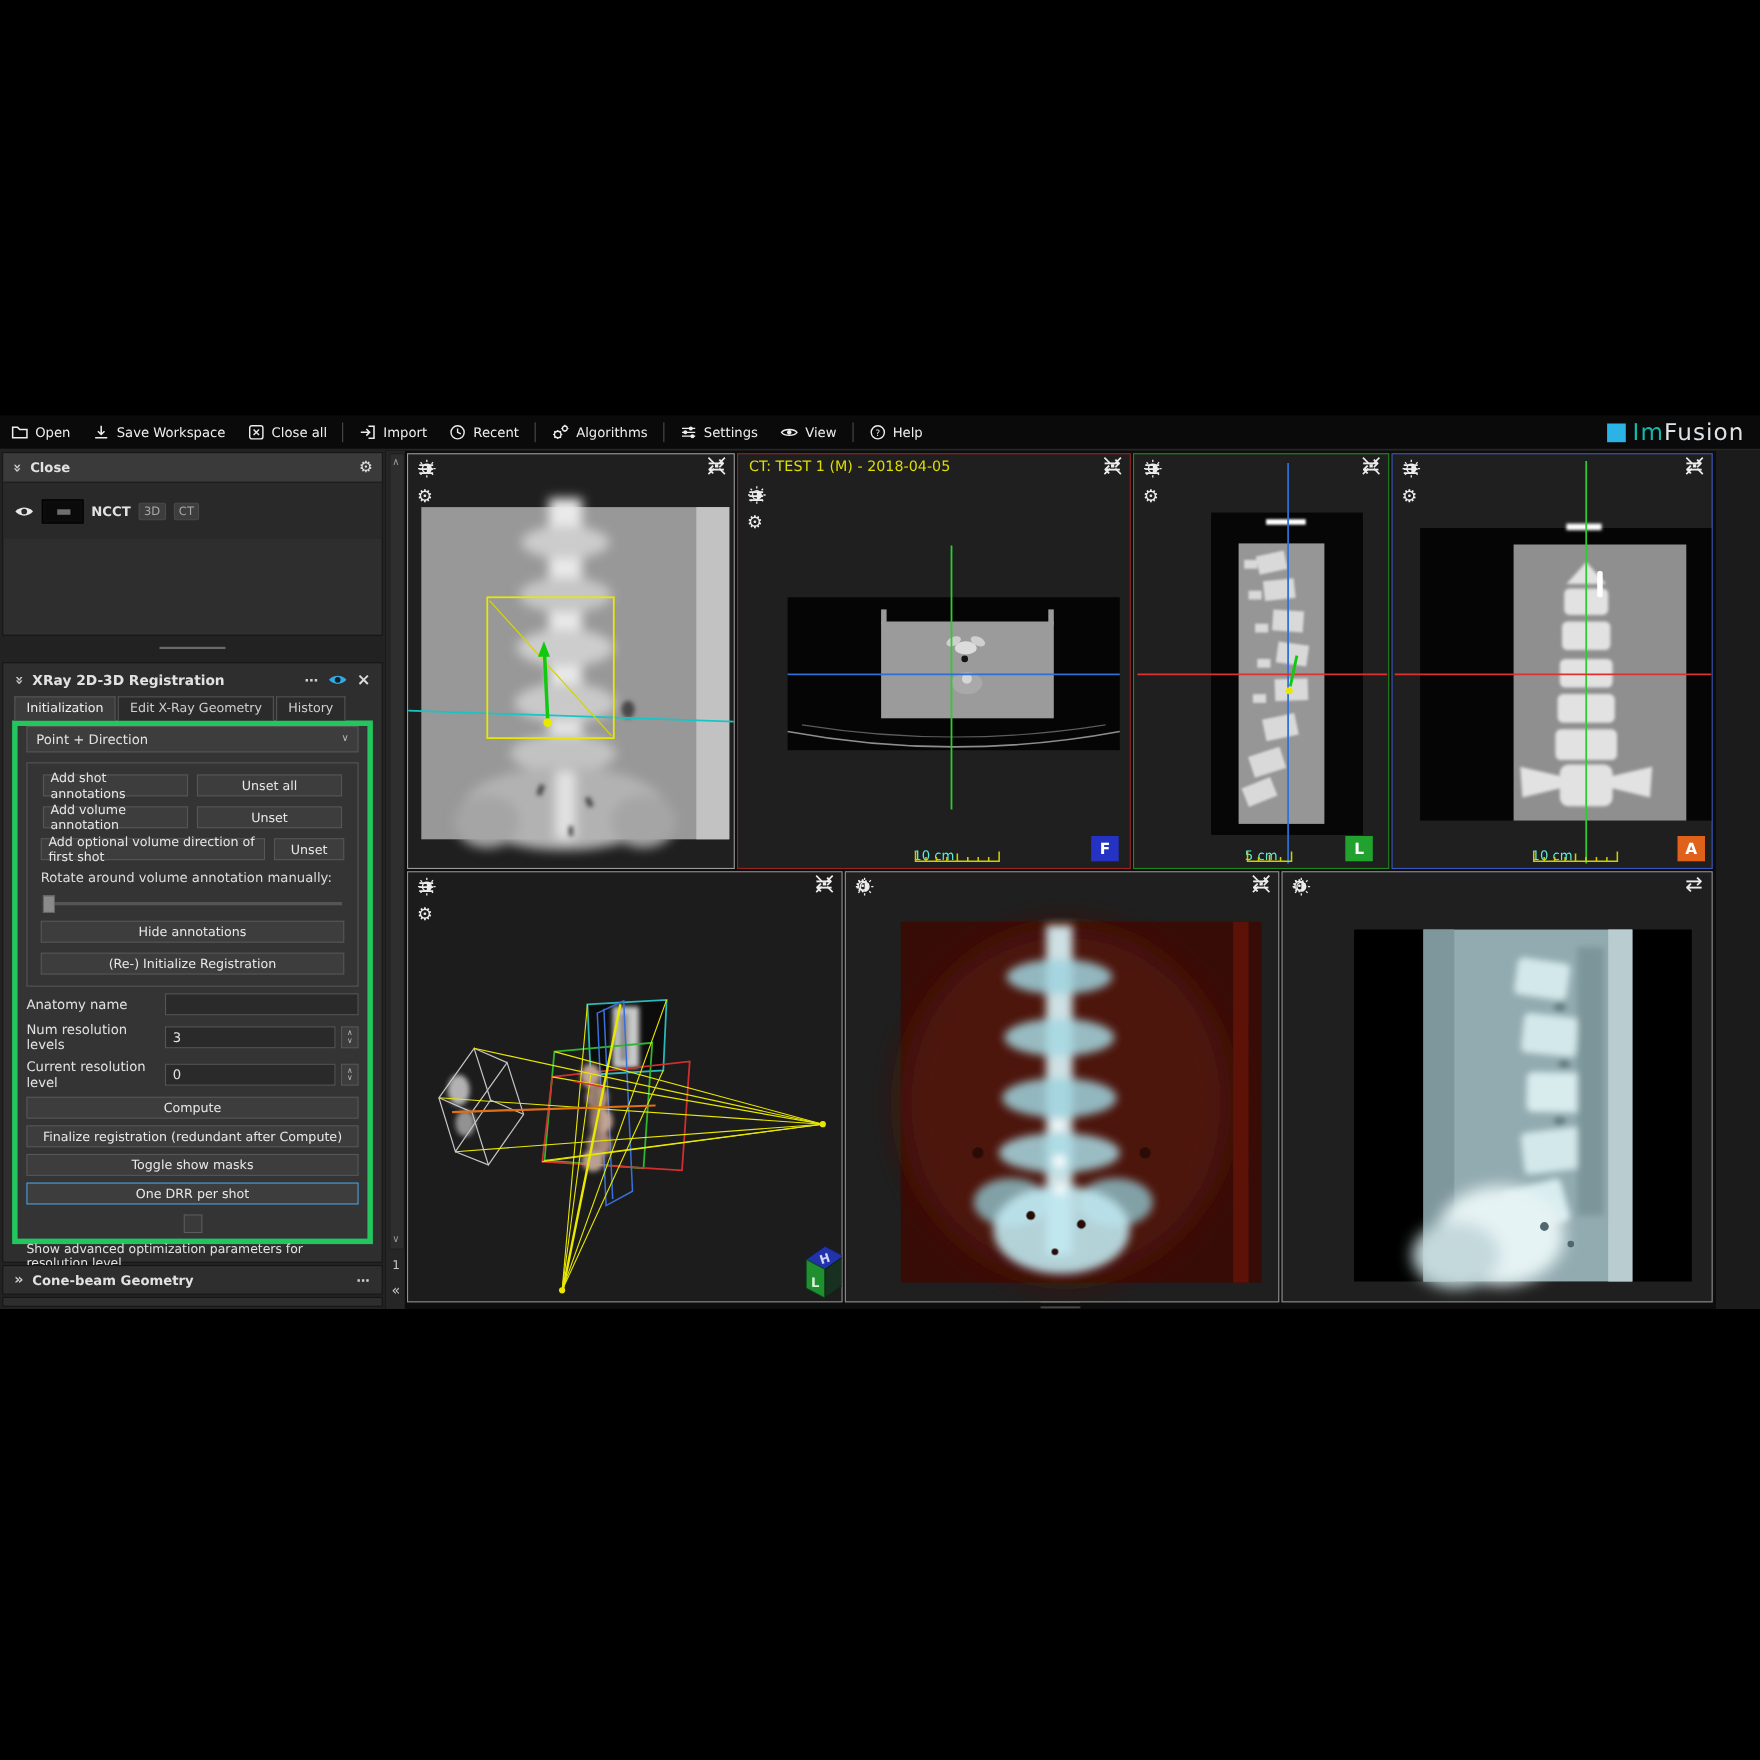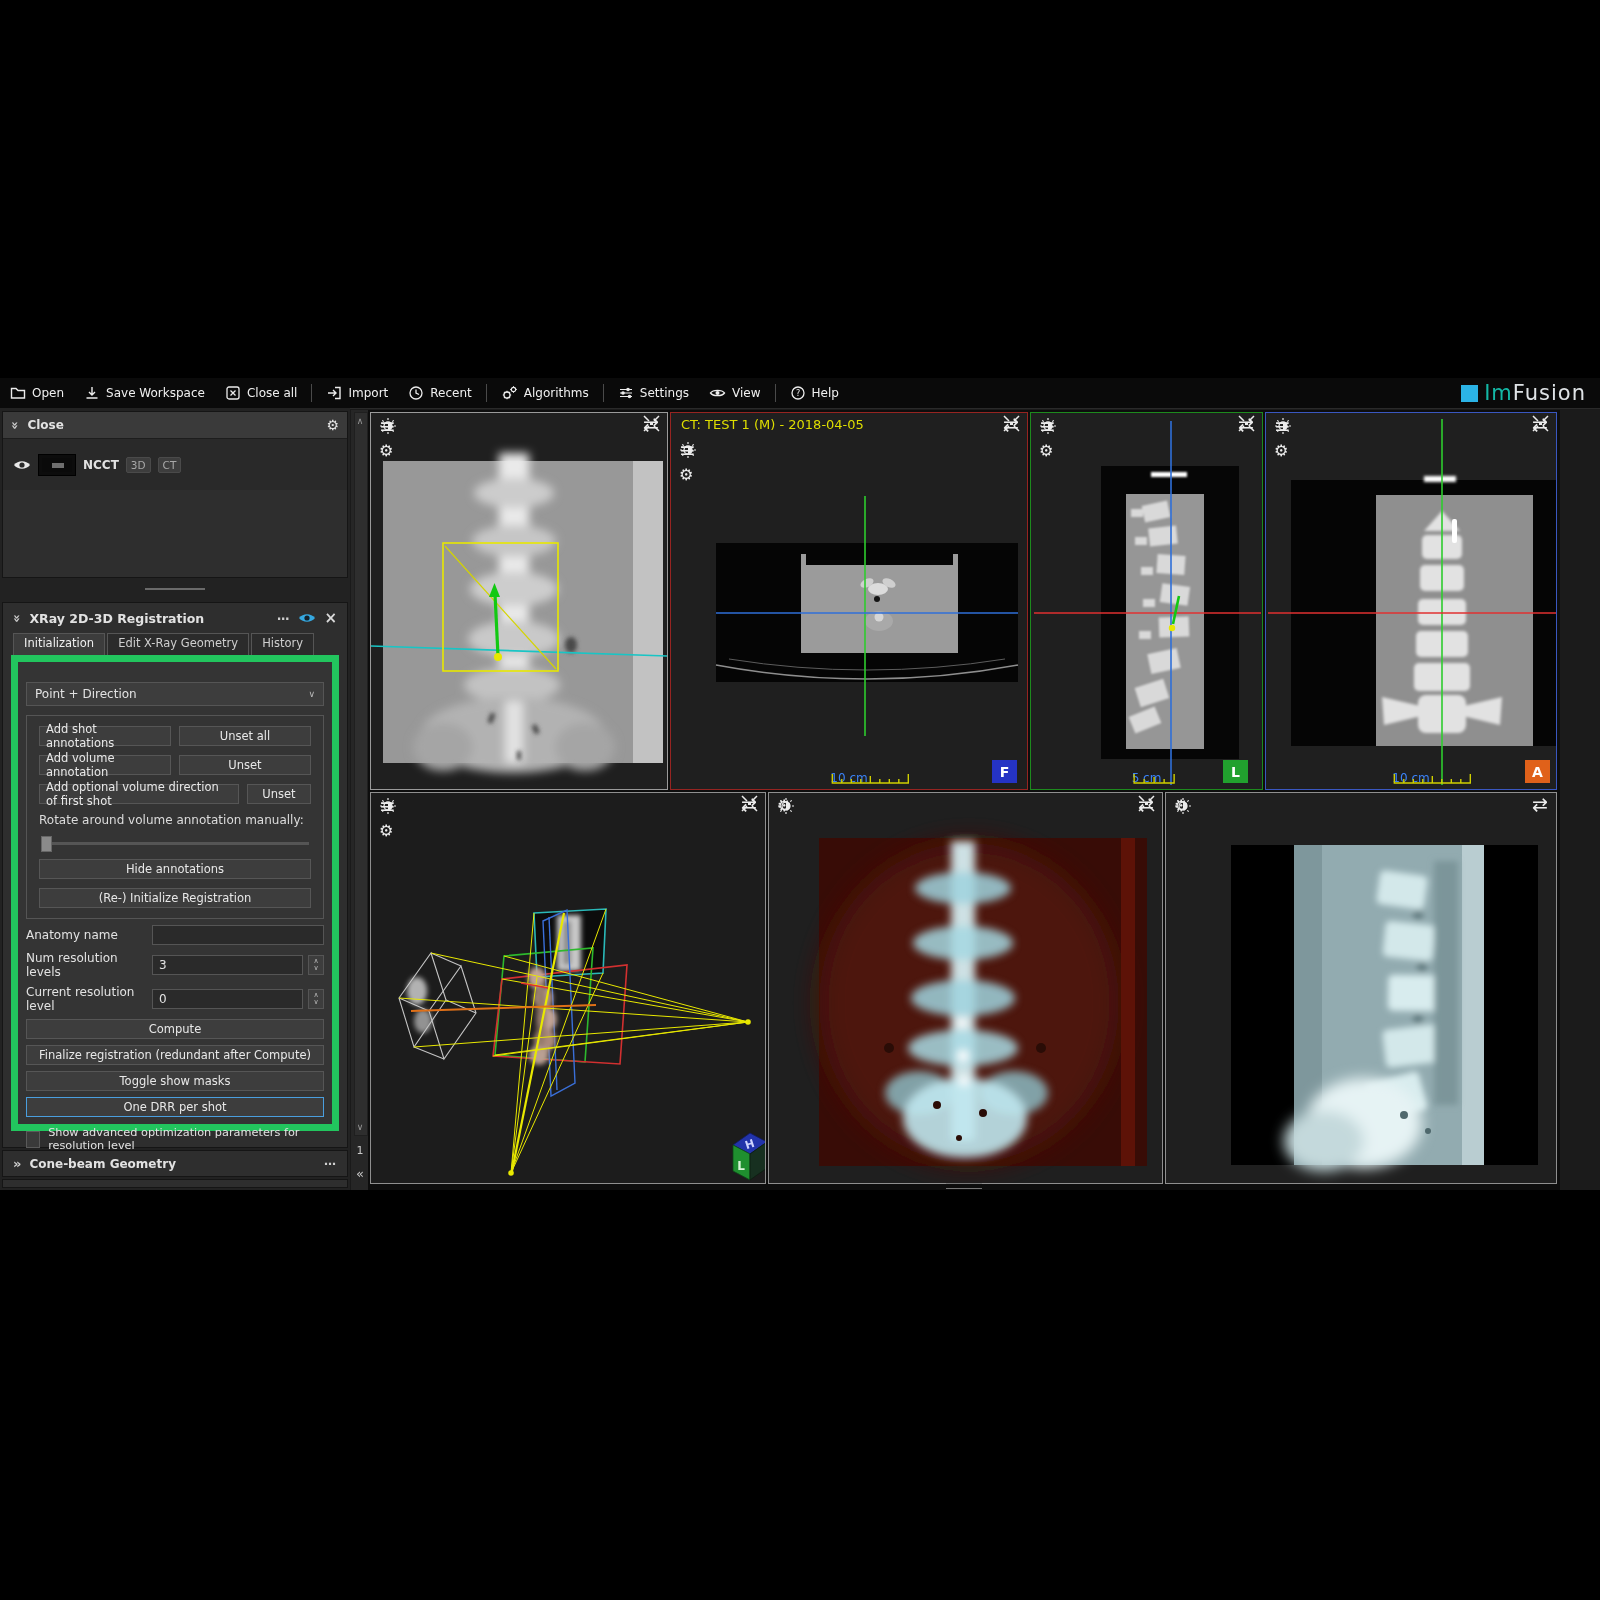--- a/index.html
+++ b/index.html
@@ -35,42 +35,42 @@
   .splitter i{width:60px;height:2px;background:#6a6a6a;}
 
   .regpanel{top:194px;height:546px;}
   .reghead{height:30px;display:flex;align-items:center;gap:8px;padding:0 10px;font-weight:bold;font-size:12.5px;}
   .reghead .dots{color:#cfcfcf;letter-spacing:1px;}
   .reghead .closex{color:#dadada;font-size:15px;}
   .eyeblue{width:18px;height:12px;}
   .tabs{display:flex;padding:0 10px;gap:2px;height:22px;}
   .tab{padding:2px 10px;border:1px solid #555;border-bottom:none;background:#2b2b2b;color:#cfcfcf;font-size:11.5px;}
   .tab.active{background:#3c3c3c;color:#f0f0f0;}
-  .tabframe{margin:0 8px;border:7px solid #22c55e;background:#343434;padding:20px 8px 8px 8px;height:476px;box-sizing:border-box;}
+  .tabframe{margin:0 8px;border:5px solid #22c55e;background:#343434;padding:0 8px 8px 8px;height:476px;box-sizing:border-box;}
   .dropdown{height:22px;background:#3d3d3d;border:1px solid #555;display:flex;align-items:center;padding:0 8px;}
   .dropdown .dv{flex:1;}
   .groupbox{margin-top:9px;border:1px solid #555;padding:10px 12px;display:flex;flex-direction:column;gap:9px;}
   .btn{background:#3d3d3d;border:1px solid #565656;color:#e8e8e8;height:20px;display:flex;
        align-items:center;justify-content:center;font-size:11.5px;padding:0 6px;box-sizing:border-box;}
   .btnrow{display:flex;gap:8px;justify-content:center;}
   .btnrow .b1{width:132px;}
   .btnrow .wide{flex:1;}
   .btnrow .small{width:64px;}
   .lbl{font-size:12px;color:#dcdcdc;}
   .slider{height:14px;position:relative;margin:0 2px;}
   .slider .track{position:absolute;left:0;right:0;top:6px;height:3px;background:#555;}
   .slider .handle{position:absolute;left:0;top:0;width:9px;height:14px;background:#8a8a8a;border:1px solid #666;}
   .formrow{display:flex;align-items:center;margin-top:6px;gap:6px;}
   .formrow .flab{width:120px;font-size:12px;}
   .field{flex:1;height:20px;background:#2a2a2a;border:1px solid #555;display:flex;align-items:center;padding:0 6px;box-sizing:border-box;}
   .spin{width:16px;height:20px;margin-left:-1px;border:1px solid #555;background:#3d3d3d;display:flex;flex-direction:column;
         align-items:center;justify-content:center;font-size:7px;color:#bbb;line-height:7px;box-sizing:border-box;}
   .fullbtn{margin-top:6px;height:20px;}
   .bluebtn{border:1px solid #4a9ede;}
-  .chkrow{display:flex;align-items:center;gap:8px;margin-top:9px;}
+  .chkrow{display:flex;align-items:center;gap:8px;margin-top:9px;flex-direction:column;}
   .chk{width:15px;height:15px;background:#3a3a3a;border:1px solid #5a5a5a;}
   .chklbl{font-size:11.3px;}
   .conehead{top:742px;height:27px;display:flex;align-items:center;gap:8px;padding:0 10px;font-weight:bold;}
   .conestrip{top:771px;height:9px;background:#2e2e2e;}
   input.txt{background:transparent;border:none;outline:none;color:#e8e8e8;width:100%;font:inherit;}
 
   
   .sidestrip{position:absolute;left:350px;top:32px;width:18px;height:780px;background:#262626;border-left:1px solid #1a1a1a;}
   .sstrack{position:absolute;left:3px;top:2px;width:12px;height:722px;background:#2e2e2e;border:1px solid #1f1f1f;}
   .ssbtn{position:absolute;left:2px;width:14px;text-align:center;color:#9a9a9a;font-size:9px;}
@@ -80,21 +80,21 @@
   
   .vparea{position:absolute;left:368px;top:32px;width:1192px;height:780px;background:#0d0d0d;}
   .vp{position:absolute;background:#1f1f1f;box-sizing:border-box;overflow:hidden;}
   .vp svg{position:absolute;left:0;top:0;}
   .vpicons-l{position:absolute;left:8px;top:4px;display:flex;flex-direction:column;gap:7px;z-index:5;color:#ececec;}
   .vpicons-r{position:absolute;right:8px;top:2px;display:flex;gap:10px;z-index:5;color:#ececec;align-items:center;}
   .ham{font-size:20px;line-height:18px;}
   .gear{font-size:16px;line-height:18px;}
   .swap{font-size:19px;line-height:18px;}
   .vptitle{position:absolute;left:10px;top:4px;z-index:6;color:#dede00;font-size:13px;}
-  .rulerbox{position:absolute;bottom:4px;left:50%;transform:translateX(-50%);z-index:5;text-align:right;color:#3b82f6;font-size:12px;line-height:13px;}
+  .rulerbox{position:absolute;bottom:4px;left:50%;transform:translateX(-50%);z-index:5;text-align:right;color:#5eead4;font-size:12px;line-height:13px;}
   .badge{position:absolute;bottom:6px;width:25px;height:23px;z-index:5;display:flex;align-items:center;justify-content:center;
          color:#fff;font-weight:bold;font-size:14px;}
   .vphandle{position:absolute;left:50%;bottom:1px;transform:translateX(-50%);width:36px;height:4px;z-index:6;
             border-top:1px solid #777;border-bottom:1px solid #777;}
 </style>
 </head>
 <body>
 
 <div class="stage">
 <div class="app">

